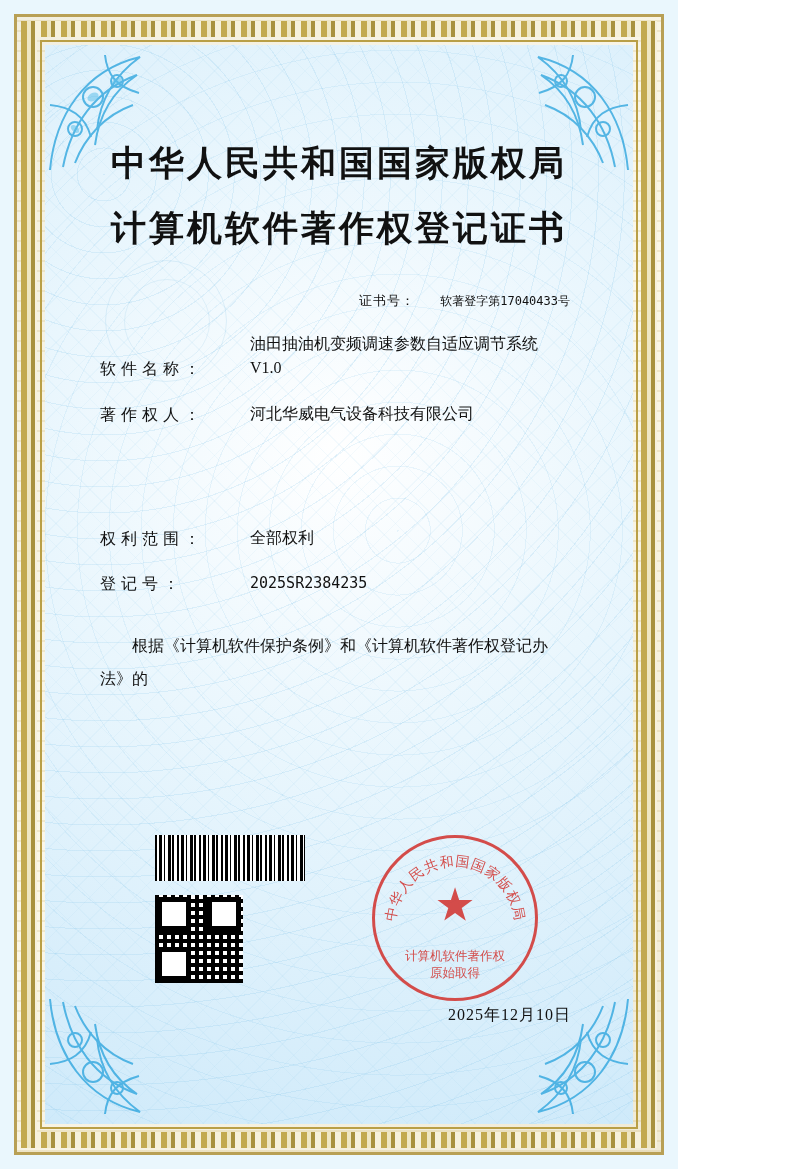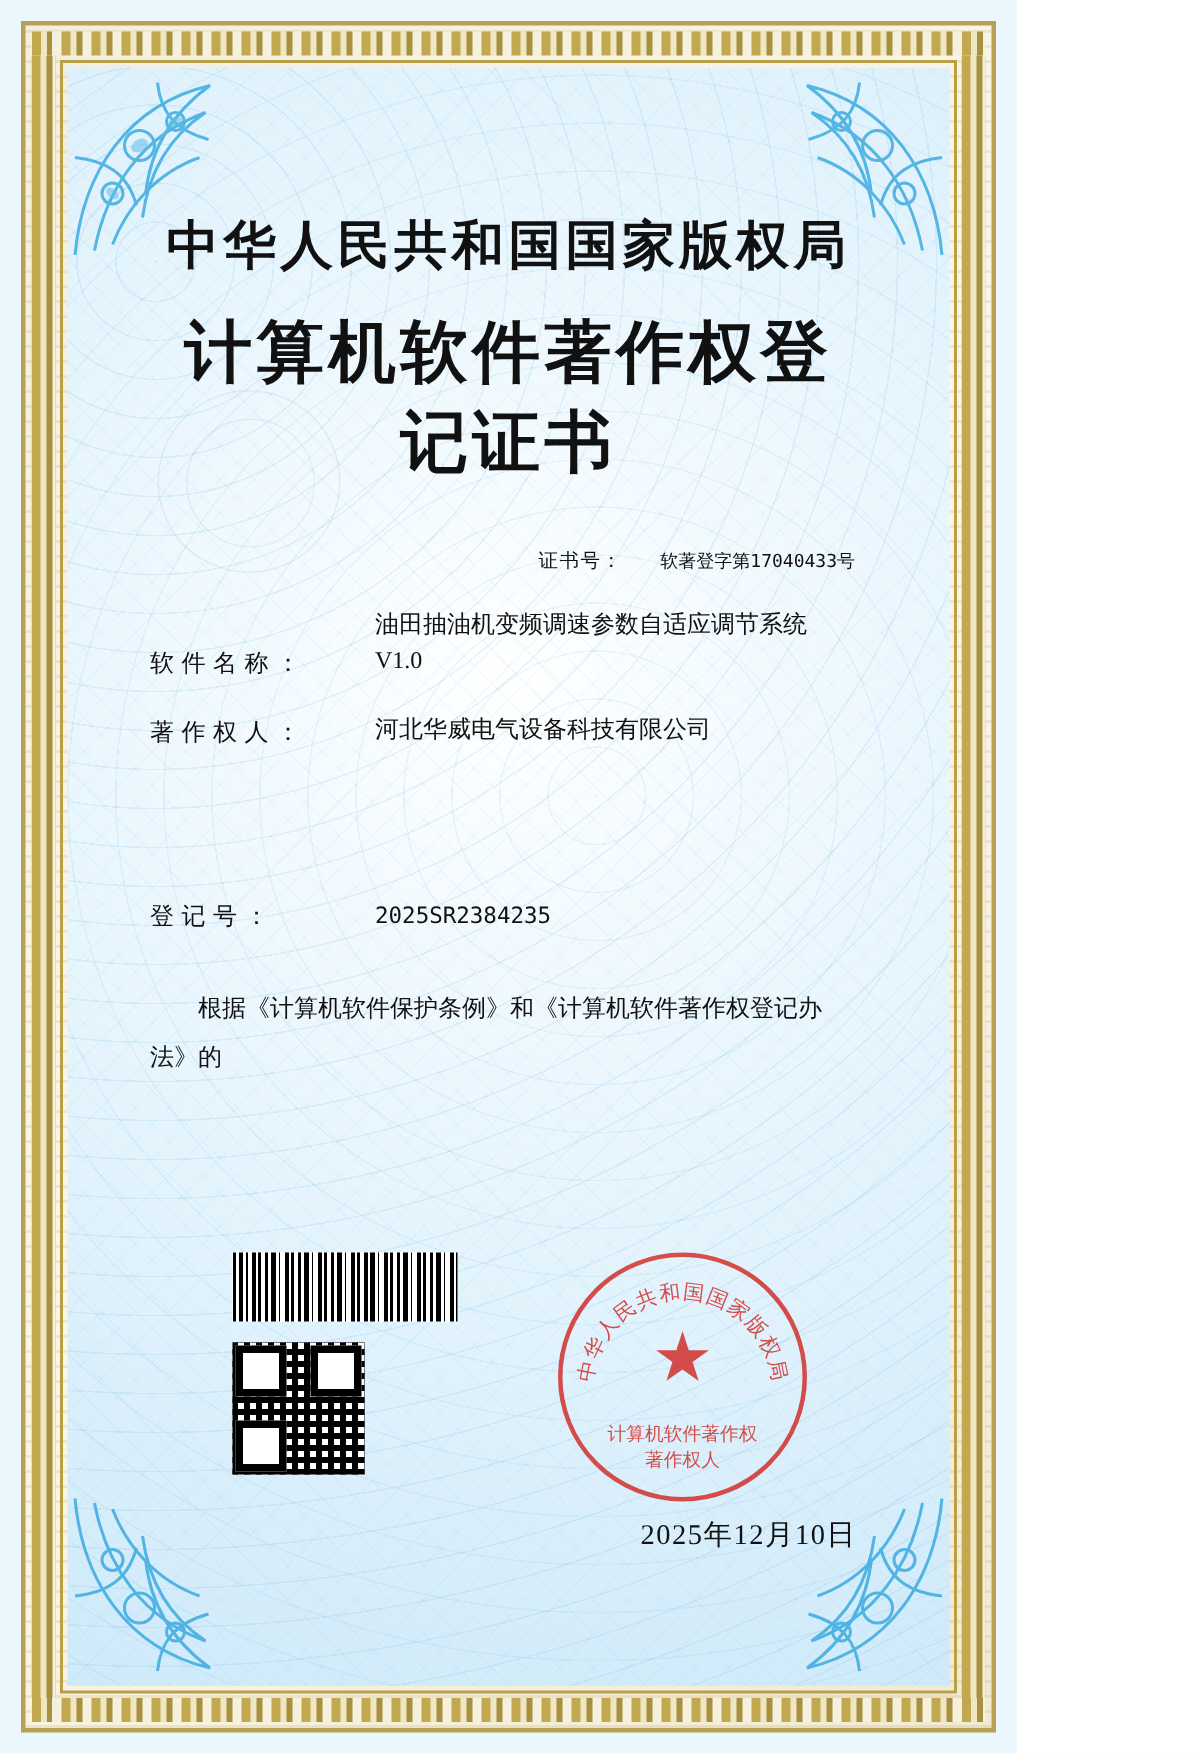--- a/index.html
+++ b/index.html
@@ -93,21 +93,21 @@
     color: #111;
     letter-spacing: 3px;
     font-family: "DejaVu Serif", "Liberation Serif", serif;
   }
   .title1 {
     margin-top: 95px;
     font-size: 35px;
   }
   .title2 {
     margin-top: 18px;
-    font-size: 45px;
+    font-size: 35px;
   }
   .cert-no {
     margin-top: 40px;
     text-align: right;
     font-size: 13px;
     color: #111;
     padding-right: 8px;
     font-family: "Liberation Serif", serif;
   }
   .cert-no .label { letter-spacing: 1px; }
@@ -231,22 +231,22 @@
     text-align: center;
     font-size: 12.5px;
     line-height: 1.35;
     color: #d2302c;
     font-family: Liberation Serif, serif;
   }
 
   .issue-date {
     position: absolute;
     right: 62px;
-    bottom: 88px;
-    font-size: 19px;
+    bottom: 98px;
+    font-size: 16px;
     color: #111;
     letter-spacing: 1px;
   }
 
   
   .watermark {
     position: absolute;
     left: 60px;
     top: 215px;
     width: 120px;
@@ -349,20 +349,24 @@
       </div>
 
       <div class="field">
         <div class="fname">著作权人：</div>
         <div class="fval">河北华威电气设备科技有限公司</div>
       </div>
 
       <div class="gap-big"></div>
 
 
+      <div class="field">
+        <div class="fname">权利范围：</div>
+        <div class="fval">全部权利</div>
+      </div>
 
       <div class="field">
         <div class="fname">登记号：</div>
         <div class="fval mono">2025SR2384235</div>
       </div>
 
       <div class="para">
         <span>根据《计算机软件保护条例》和《计算机软件著作权登记办法》的</span>
       </div>
 
@@ -380,20 +384,20 @@
         <defs>
           <path id="arcpath" d="M 20 88 A 60 60 0 0 1 140 88"></path>
         </defs>
         <text>
           <textPath href="#arcpath" startOffset="50%" text-anchor="middle" id="sealArc">中华人民共和国国家版权局</textPath>
         </text>
       </svg>
       <div class="star">★</div>
       <div class="bottom-lines">
         <div>计算机软件著作权</div>
-        <div>著作权人</div>
+        <div>原始取得</div>
       </div>
     </div>
 
     <div class="issue-date">2025年12月10日</div>
 
   </div>
 </div>
 
 </body></html>

